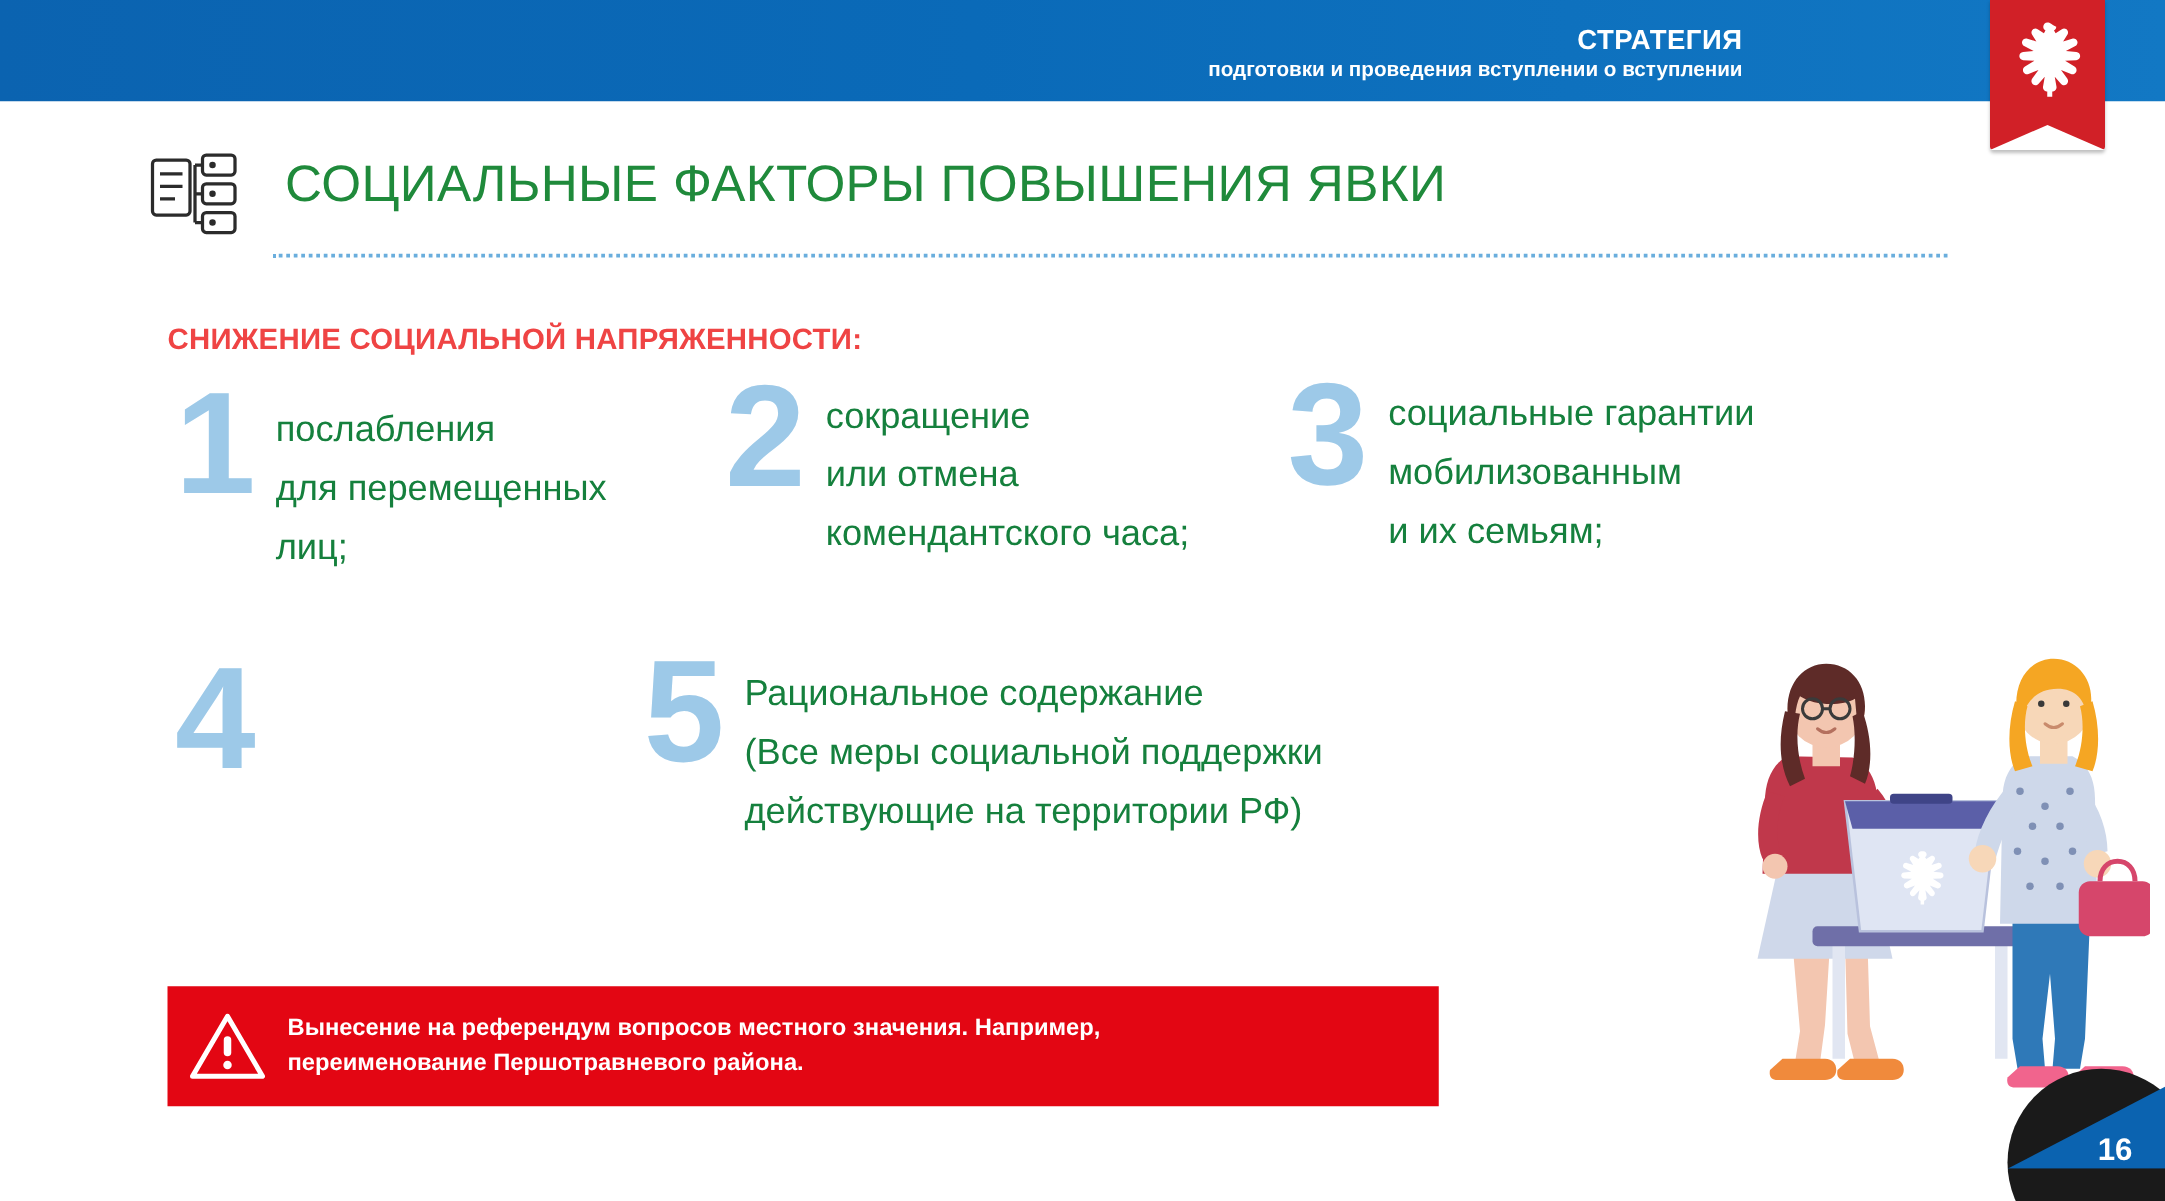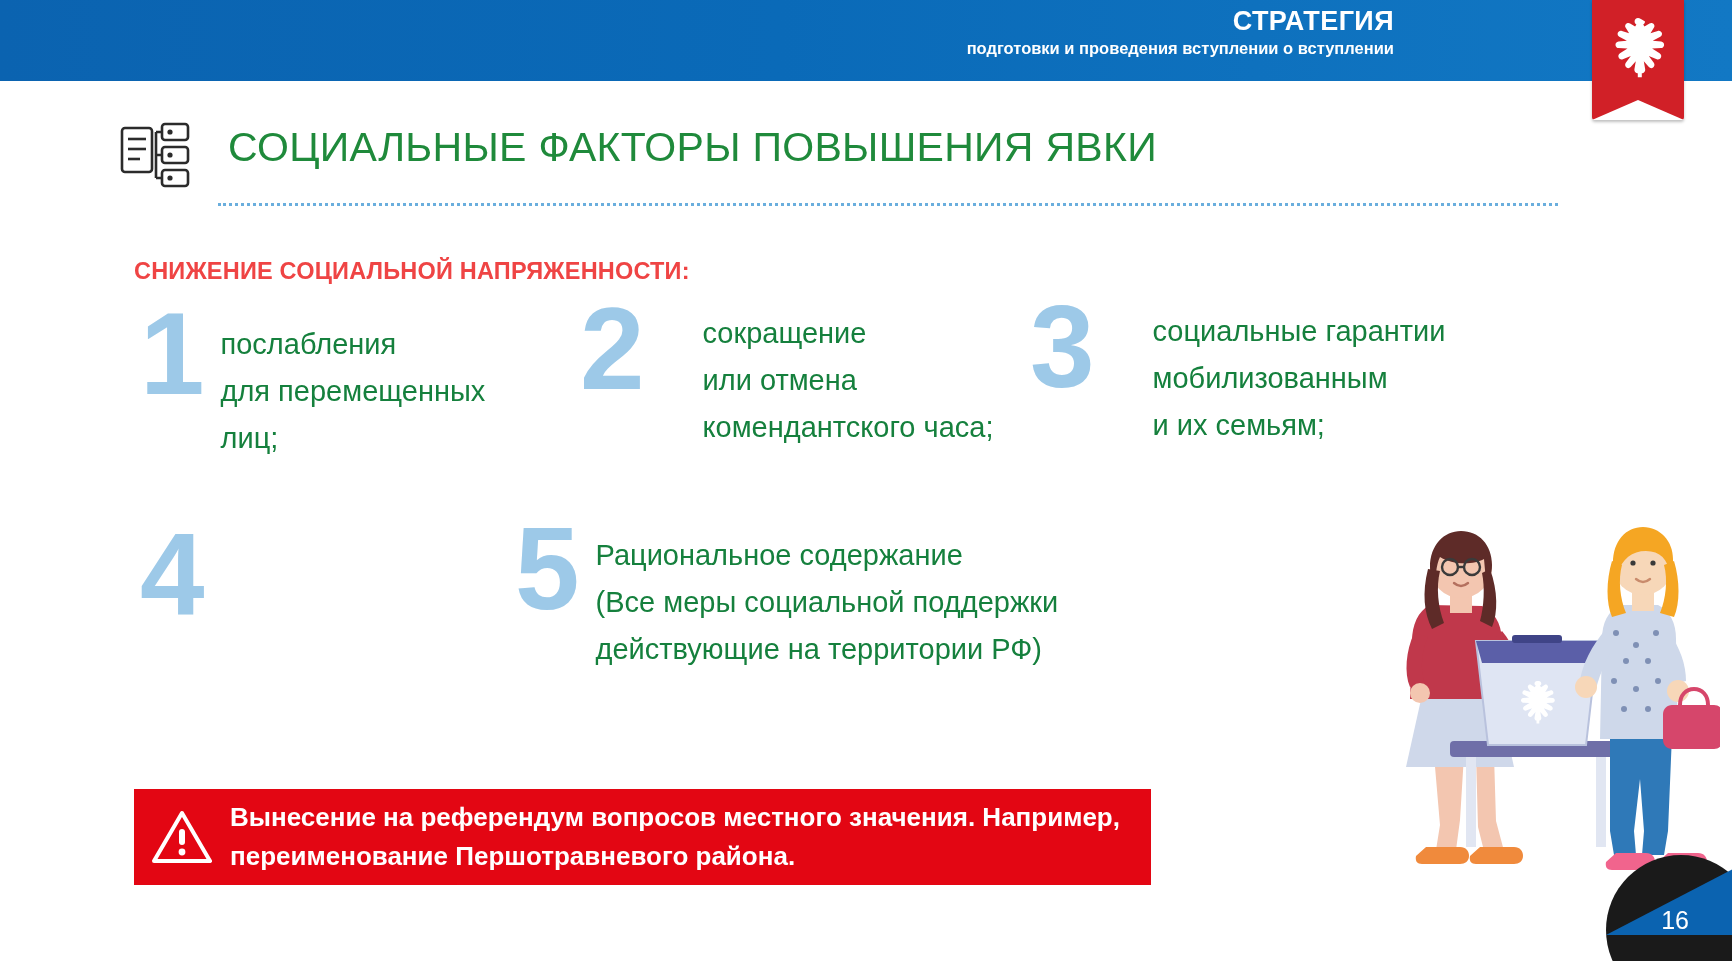--- a/index.html
+++ b/index.html
@@ -26,23 +26,24 @@
   }
   .header-texts {
     position: absolute;
     right: 338px;
     top: 4px;
     text-align: right;
     color: #ffffff;
     line-height: 1.26;
   }
   .header-title {
-    font-size: 27px;
+    font-size: 22px;
     font-weight: bold;
     letter-spacing: 0.4px;
+    margin-top: 14px;
   }
   .header-sub {
     font-size: 16.5px;
     font-weight: bold;
   }
 
   
   .flag {
     position: absolute;
     left: 1592px;
@@ -136,21 +137,21 @@
     padding-top: 16px;
     white-space: pre-line;
   }
 
   #item1 { left: 140px; top: 305px; }
   #item2 { left: 580px; top: 300px; }
   #item3 { left: 1030px; top: 298px; }
   #item4 { left: 140px; top: 525px; }
   #item5 { left: 515px; top: 520px; }
 
-  #item2 .txt, #item3 .txt { padding-top: 10px; margin-left: 42px; }
+  #item2 .txt, #item3 .txt { padding-top: 10px; }
   #item5 .txt { padding-top: 12px; }
 
   
   .warning {
     position: absolute;
     left: 134px;
     top: 789px;
     width: 1017px;
     height: 96px;
     background: #e30613;
@@ -159,21 +160,21 @@
   }
   .warning .warn-icon {
     width: 96px;
     min-width: 96px;
     display: flex;
     justify-content: center;
     align-items: center;
   }
   .warning .warn-text {
     color: #ffffff;
-    font-size: 26px;
+    font-size: 19px;
     font-weight: bold;
     line-height: 1.5;
     white-space: pre-line;
     padding-right: 18px;
   }
 
   
   .illustration {
     position: absolute;
     left: 1280px;
@@ -194,25 +195,25 @@
     position: absolute;
     right: -24px;
     bottom: -44px;
     width: 150px;
     height: 150px;
     border-radius: 50%;
     background: #1a1a1a;
   }
   .page-badge .num {
     position: absolute;
-    right: 43px;
+    right: 26px;
     bottom: 26px;
     color: #ffffff;
     font-size: 25px;
-    font-weight: normal;
+    font-weight: bold;
   }
   .page-badge .blue-wedge {
     position: absolute;
     right: -24px;
     bottom: 26px;
     width: 150px;
     height: 78px;
     background: #0b63b0;
     border-radius: 150px 0 0 0;
     clip-path: polygon(0% 100%, 100% 0%, 100% 100%);

